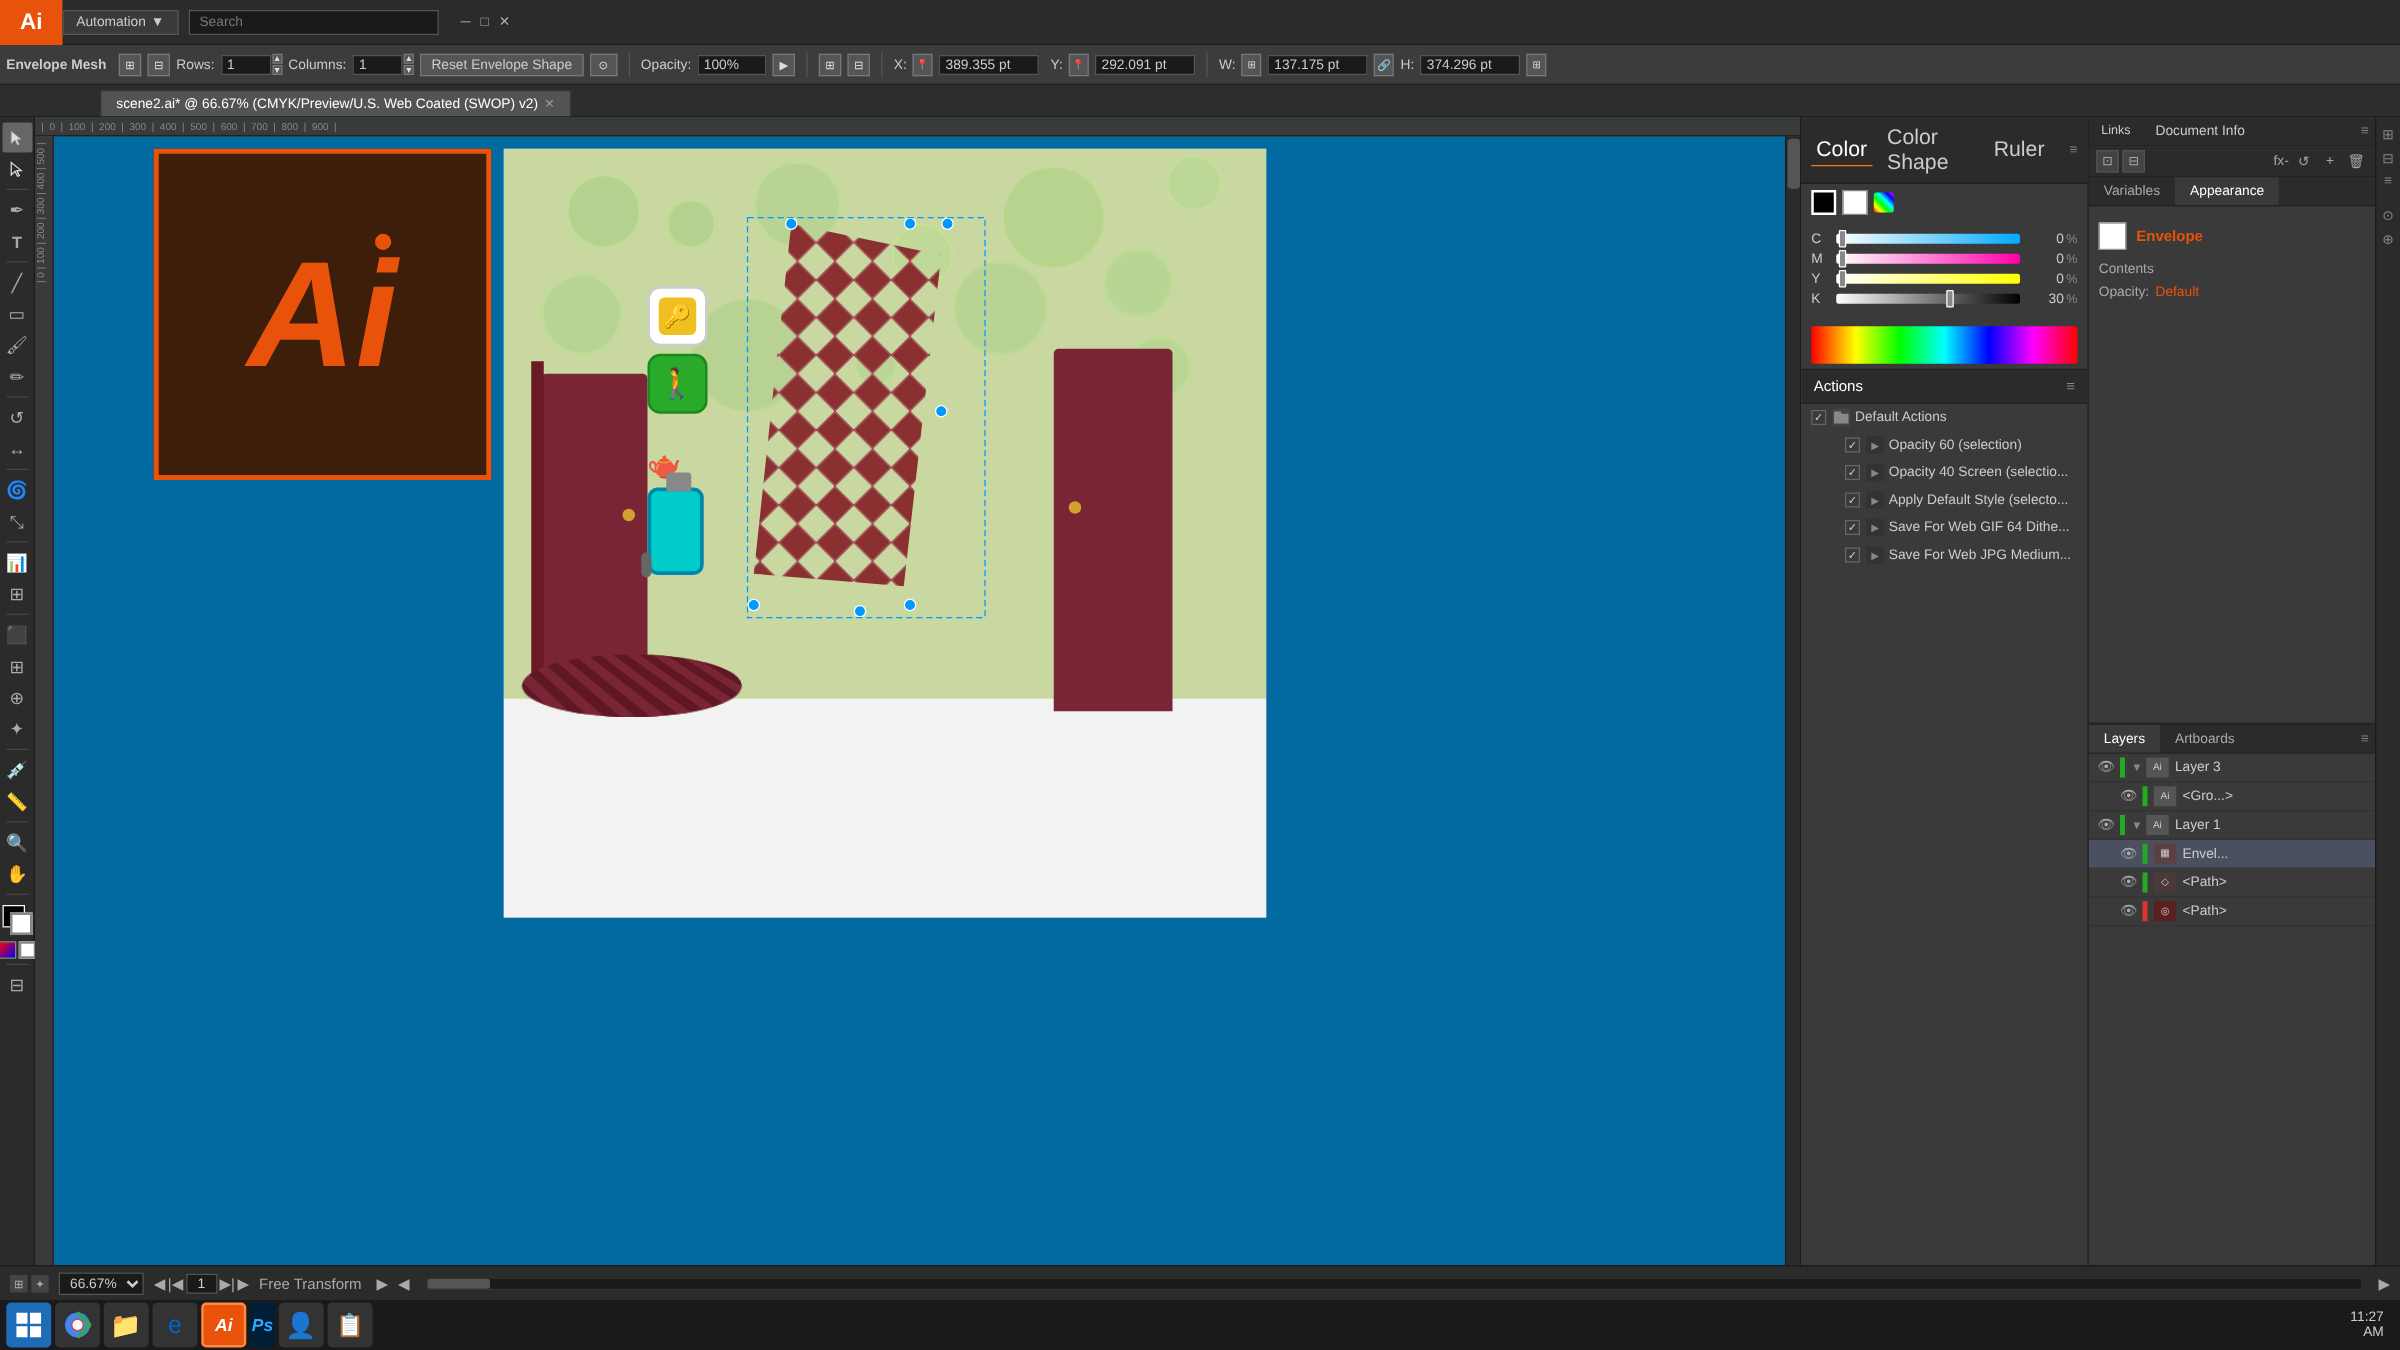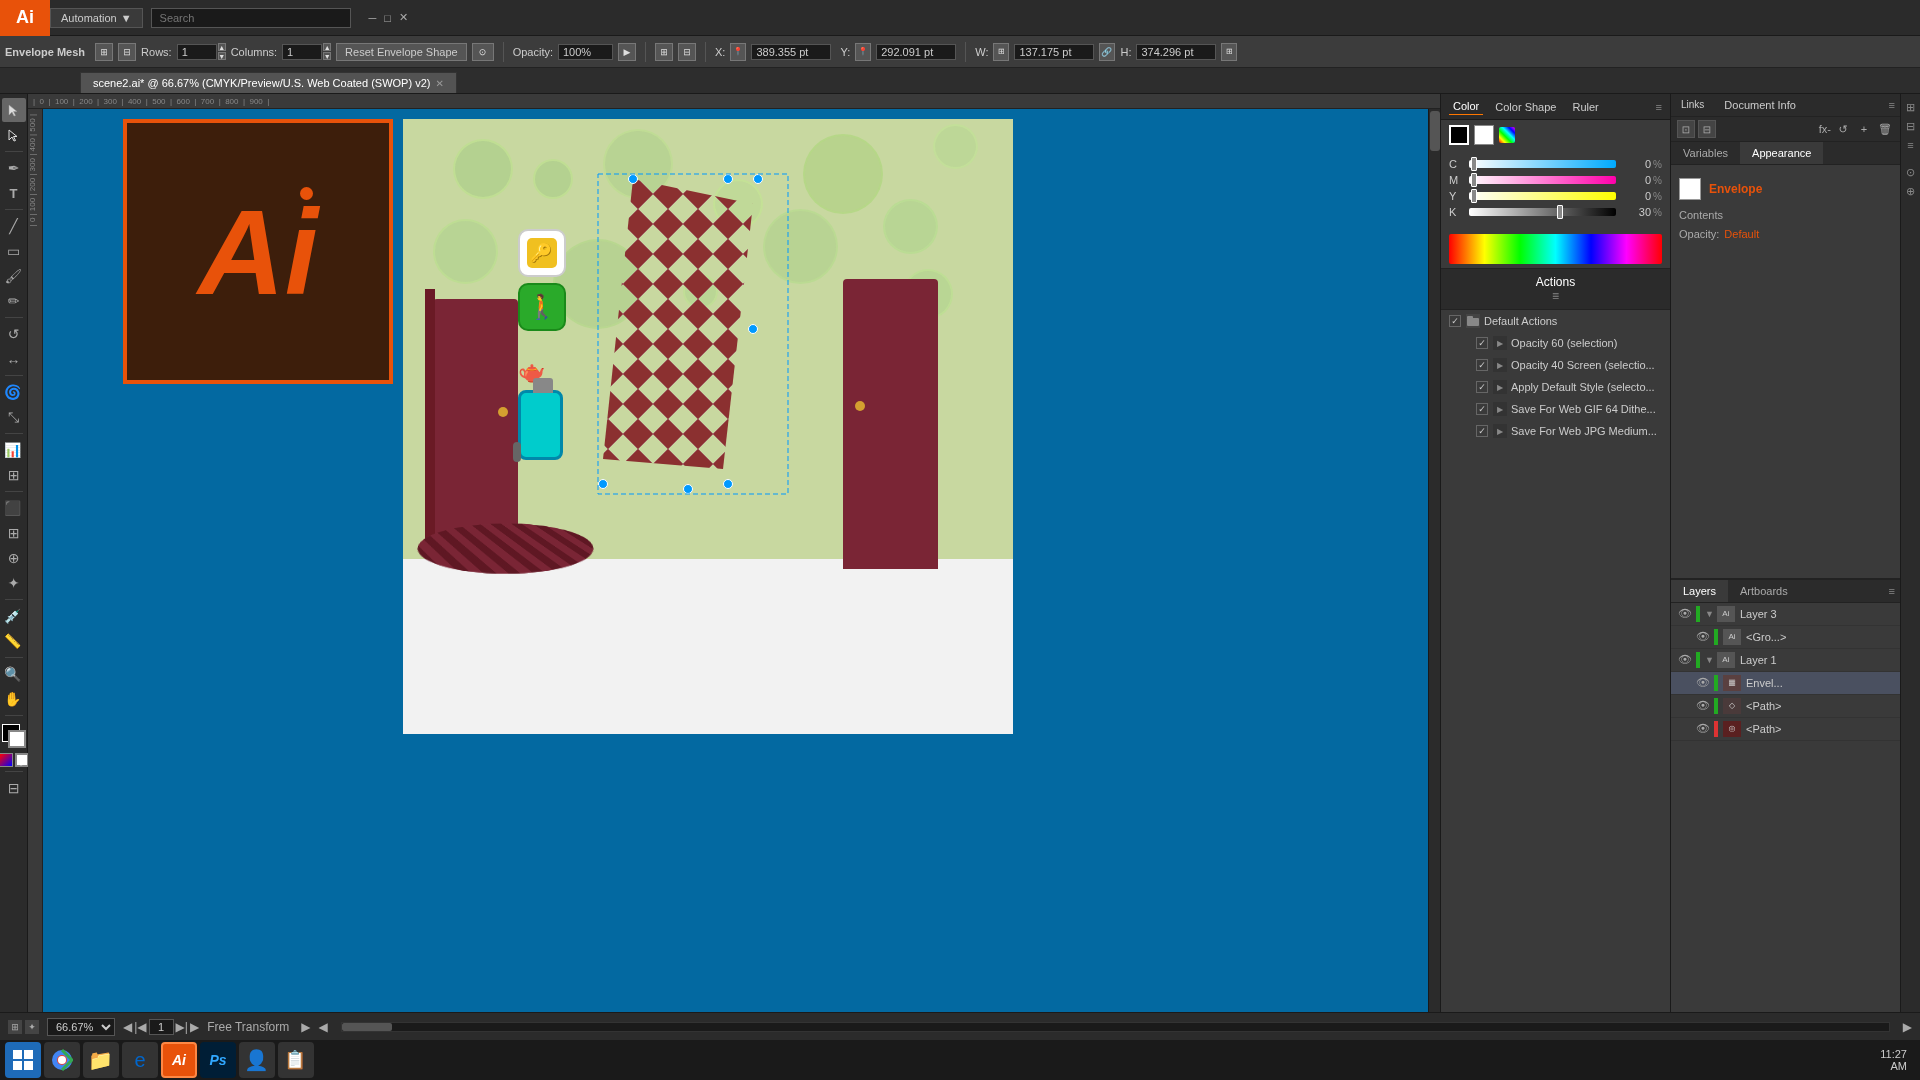--- a/index.html
+++ b/index.html
@@ -55,37 +55,37 @@
       background: #3d1e0b; border: 3px solid #e8520a;
     }
     .ai-logo-inner { width: 100%; height: 100%; display: flex; align-items: center; justify-content: center; }
 
     #artboard {
       position: absolute; left: 360px; top: 30px; width: 610px; height: 630px;
       background: #fff; overflow: hidden;
     }
     #color-panel { background: #3a3a3a; border-bottom: 1px solid #222; }
     #color-panel-header { display: flex; align-items: center; padding: 4px 8px; background: #2b2b2b; gap: 8px; }
-    .panel-tab { color: #ccc; font-size: 11px; cursor: pointer; padding: 2px 4px; }
+    .panel-tab { color: #ccc; font-size: 17px; cursor: pointer; padding: 2px 4px; }
     .panel-tab.active { color: #fff; border-bottom: 1px solid #ff7700; }
     .color-sliders { padding: 8px; }
     .color-row { display: flex; align-items: center; margin-bottom: 4px; }
     .color-label { width: 15px; color: #ccc; font-size: 11px; }
     .color-slider-track { flex: 1; height: 8px; margin: 0 5px; position: relative; border-radius: 2px; }
     .color-slider-c { background: linear-gradient(to right, #fff, #00aaff); }
     .color-slider-m { background: linear-gradient(to right, #fff, #ff00aa); }
     .color-slider-y { background: linear-gradient(to right, #fff, #ffff00); }
     .color-slider-k { background: linear-gradient(to right, #fff, #000); }
     .color-thumb { position: absolute; top: -3px; width: 6px; height: 14px; background: #888; border: 1px solid #fff; border-radius: 1px; }
     .color-value { width: 30px; text-align: right; color: #ccc; font-size: 11px; }
     .color-percent { color: #888; font-size: 10px; margin-left: 2px; }
     .color-spectrum { height: 30px; margin: 4px 8px; background: linear-gradient(to right, #ff0000, #ffff00, #00ff00, #00ffff, #0000ff, #ff00ff, #ff0000); border-radius: 2px; }
 
     #actions-panel { background: #3a3a3a; flex: 1; overflow: hidden; }
-    #actions-header { background: #2b2b2b; padding: 6px 10px; font-size: 12px; color: #fff; border-bottom: 1px solid #222; flex-direction: column; }
+    #actions-header { background: #2b2b2b; padding: 6px 10px; font-size: 12px; color: #fff; border-bottom: 1px solid #222; }
     .action-item { display: flex; align-items: center; padding: 4px 8px; font-size: 11px; color: #ccc; cursor: pointer; }
     .action-checkbox { width: 12px; height: 12px; border: 1px solid #666; margin-right: 5px; display: flex; align-items: center; justify-content: center; flex-shrink: 0; }
     .action-checkbox.checked::after { content: '✓'; font-size: 9px; color: #ccc; }
     .sub-action { padding-left: 35px; }
 
     
     #appearance-section { flex: 1; background: #3a3a3a; display: flex; flex-direction: column; }
     #appearance-tabs { display: flex; background: #2b2b2b; border-bottom: 1px solid #222; }
     .app-tab { padding: 5px 12px; font-size: 11px; color: #aaa; cursor: pointer; }
     .app-tab.active { color: #fff; background: #3a3a3a; }
@@ -636,21 +636,21 @@
   </div>
 
   <div style="width:36px;height:36px;background:#333;border-radius:4px;display:flex;align-items:center;justify-content:center;cursor:pointer;">
     <span style="font-size:20px;color:#0066cc;">e</span>
   </div>
 
   <div style="width:36px;height:36px;background:#e8520a;border-radius:4px;display:flex;align-items:center;justify-content:center;cursor:pointer;border:2px solid #ff8844;">
     <span style="font-size:14px;font-weight:900;color:#fff;font-style:italic;">Ai</span>
   </div>
 
-  <div style="width:36px;height:36px;background:#001e36;border-radius:4px;display:flex;align-items:center;justify-content:center;cursor:pointer;">
+  <div style="width:20px;height:36px;background:#001e36;border-radius:4px;display:flex;align-items:center;justify-content:center;cursor:pointer;">
     <span style="font-size:14px;font-weight:900;color:#31a8ff;font-style:italic;">Ps</span>
   </div>
 
   <div style="width:36px;height:36px;background:#333;border-radius:4px;display:flex;align-items:center;justify-content:center;cursor:pointer;">
     <span style="font-size:20px;">👤</span>
   </div>
 
   <div style="width:36px;height:36px;background:#333;border-radius:4px;display:flex;align-items:center;justify-content:center;cursor:pointer;">
     <span style="font-size:18px;">📋</span>
   </div>

